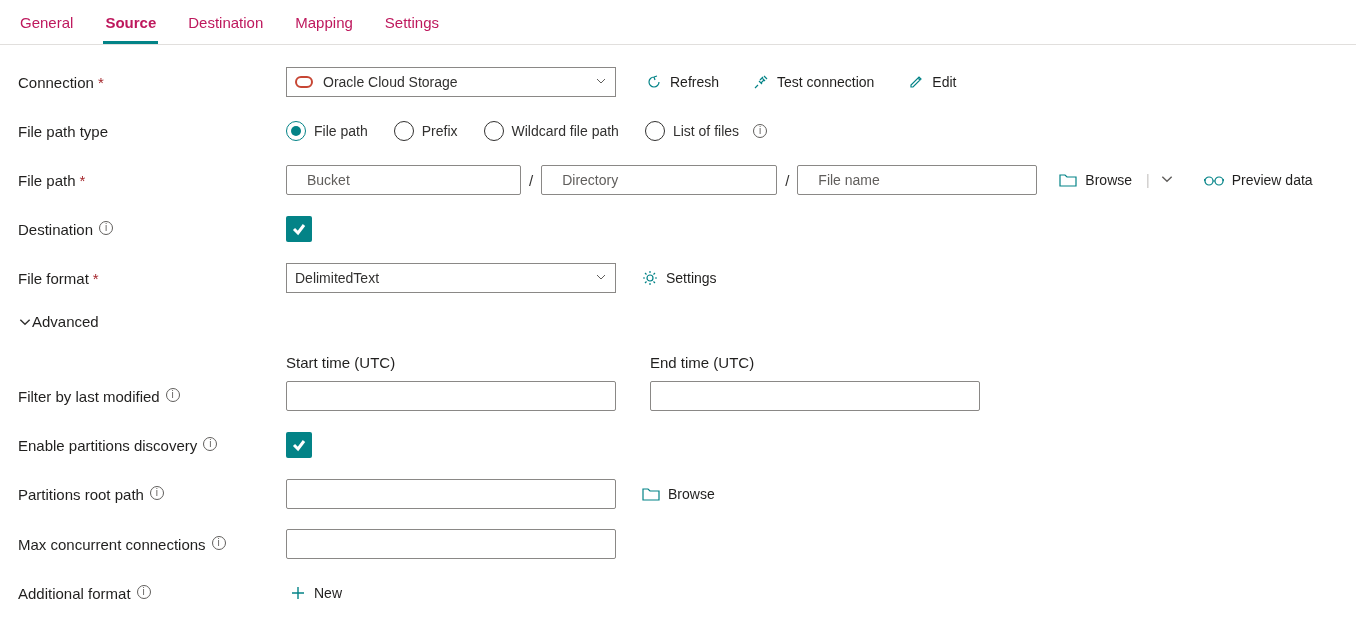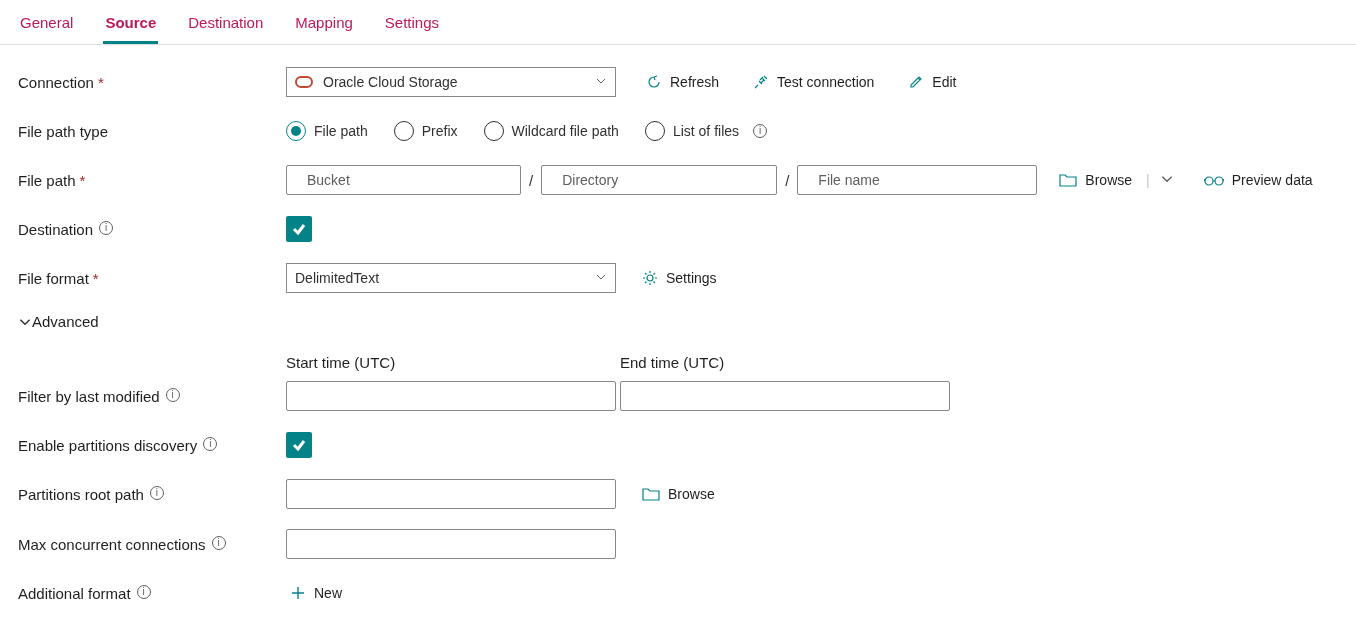--- a/index.html
+++ b/index.html
@@ -174,21 +174,21 @@
       display: flex;
       align-items: center;
       cursor: pointer;
       font-size: 15px;
       color: #201f1e;
       margin-bottom: 24px;
       width: fit-content;
     }
     .time-group {
       display: flex;
-      gap: 4px;
+      gap: 34px;
     }
     .time-block {
       display: flex;
       flex-direction: column;
       gap: 10px;
     }
     .time-label {
       font-size: 15px;
       color: #201f1e;
     }

